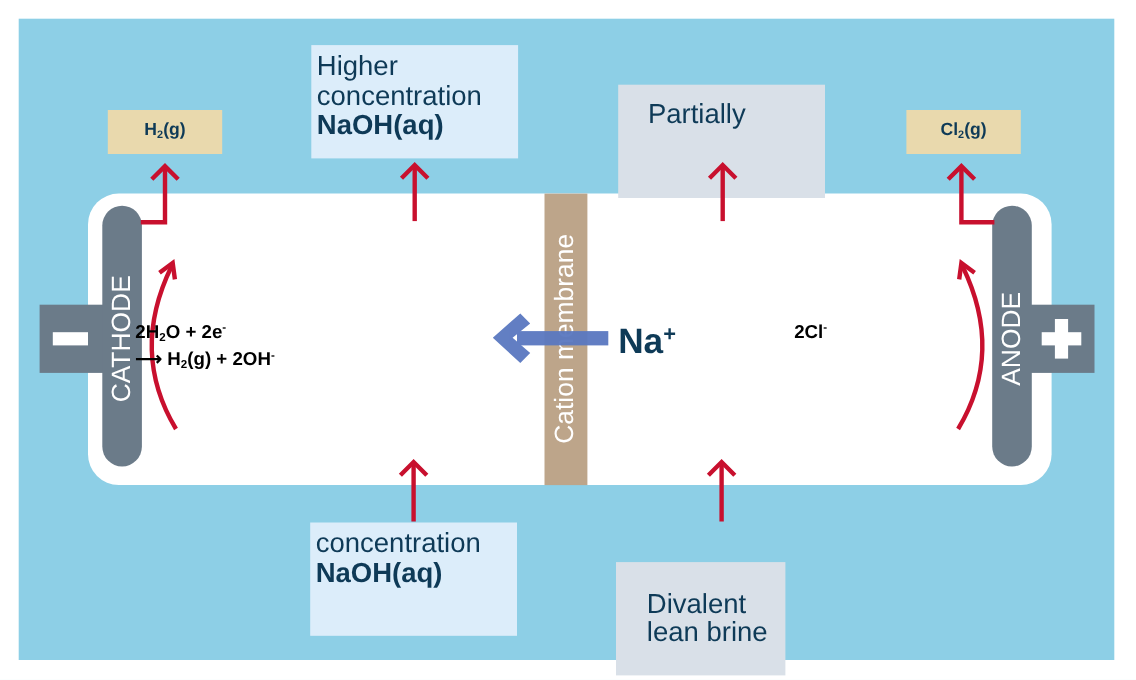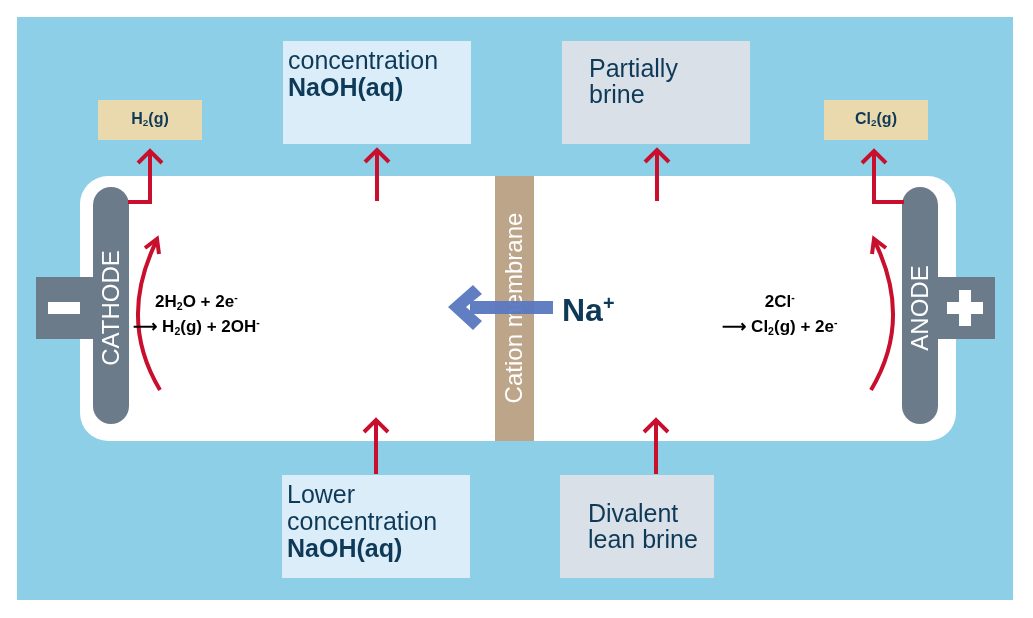--- a/index.html
+++ b/index.html
@@ -4,21 +4,21 @@
 <style>
   html, body { margin:0; padding:0; background:#ffffff; }
   body { width:1033px; height:618px; position:relative; overflow:hidden;
          font-family:"Liberation Sans", sans-serif; }
   .bg { position:absolute; left:17px; top:17px; width:996px; height:583px; background:#8dcfe6; }
   .cell { position:absolute; left:80px; top:176px; width:876px; height:265px;
           background:#ffffff; border-radius:28px; }
   .box { position:absolute; color:#0e3a57; box-sizing:border-box; }
   .gasbox { background:#e9d9ad; font-weight:bold; font-size:16px; text-align:center; line-height:38px; }
   .naoh { background:#dcedfa; font-size:25px; line-height:27px; padding:6px 0 0 5px; }
-  .brine { background:#d9e0e8; font-size:25px; line-height:26px; }
+  .brine { background:#d9e0e8; font-size:25px; line-height:26px;margin-top:36px; }
   .naoh b { font-weight:bold;margin-top:48px; }
   sub.s { font-size:0.62em; vertical-align:-0.25em; line-height:0; }
   sup.s { font-size:0.62em; vertical-align:0.55em; line-height:0; }
   .membrane { position:absolute; left:495px; top:176px; width:39px; height:265px; background:#bda58a; }
   .memtext { position:absolute; left:514px; top:308px; transform:translate(-50%,-50%) rotate(-90deg);
              color:#ffffff; font-size:24px; white-space:nowrap; }
   .electrode { position:absolute; width:36px; background:#6b7b89; border-radius:18px; }
   .term { position:absolute; background:#6b7b89; }
   .etext { position:absolute; color:#ffffff; font-size:24px; white-space:nowrap;
            transform:translate(-50%,-50%) rotate(-90deg); }
@@ -47,30 +47,29 @@
 <div class="etext" style="left:920px; top:308px;">ANODE</div>
 
 <div class="box gasbox" style="left:98px; top:100px; width:104px; height:40px;">
   <span>H</span><sub class="s">2</sub><span>(g)</span>
 </div>
 <div class="box gasbox" style="left:824px; top:100px; width:104px; height:40px;">
   <span>Cl</span><sub class="s">2</sub><span>(g)</span>
 </div>
 
 <div class="box naoh" style="left:283px; top:41px; width:188px; height:103px;">
+  <div>Higher</div>
   <div>concentration</div>
   <div><b>NaOH(aq)</b></div>
 </div>
 <div class="box brine" style="left:562px; top:41px; width:188px; height:103px; padding:14px 0 0 27px;">
   <div>Partially</div>
-  <div>brine</div>
 </div>
 
 <div class="box naoh" style="left:282px; top:475px; width:188px; height:103px;">
-  <div>Lower</div>
   <div>concentration</div>
   <div><b>NaOH(aq)</b></div>
 </div>
 <div class="box brine" style="left:560px; top:475px; width:154px; height:103px; padding:25px 0 0 28px;">
   <div>Divalent</div>
   <div>lean brine</div>
 </div>
 
 <svg class="ov" viewBox="0 0 1033 618">
   <g stroke="#c8102e" stroke-width="4" fill="none">
@@ -103,21 +102,20 @@
   <g fill="#5a78c0" opacity="0.95">
     <rect x="470" y="301" width="83" height="13"></rect>
     <polygon points="448,307 473,285 482,294 466,307 482,321 473,330"></polygon>
   </g>
 </svg>
 
 <div class="na">
   <span>Na</span><sup class="s">+</sup>
 </div>
 
-<div class="eq" style="left:133px; top:289px;text-align:center;">
+<div class="eq" style="left:123px; top:289px;">
   <div><span>2H</span><sub class="s">2</sub><span>O + 2e</span><sup class="s">-</sup></div>
   <div><span>⟶</span><span> H</span><sub class="s">2</sub><span>(g) + 2OH</span><sup class="s">-</sup></div>
 </div>
 
 <div class="eq" style="left:722px; top:289px;text-align:center;">
   <div><span>2Cl</span><sup class="s">-</sup></div>
-  <div><span>⟶</span><span> Cl</span><sub class="s">2</sub><span>(g) + 2e</span><sup class="s">-</sup></div>
 </div>
 
 </body></html>

